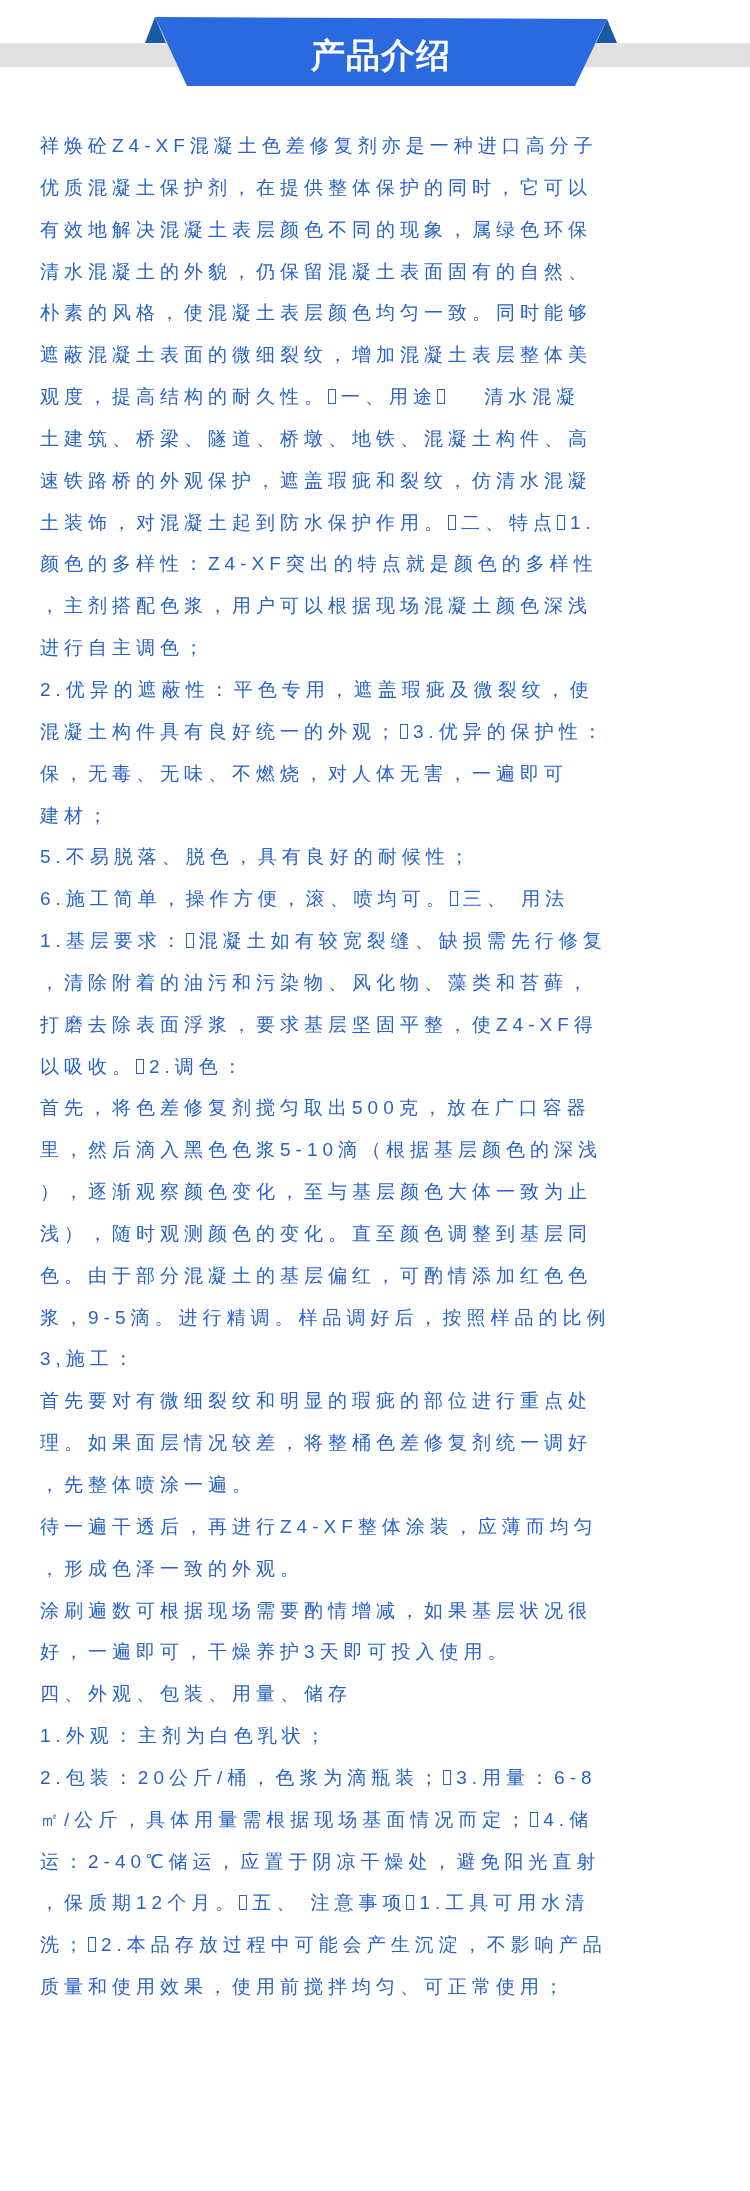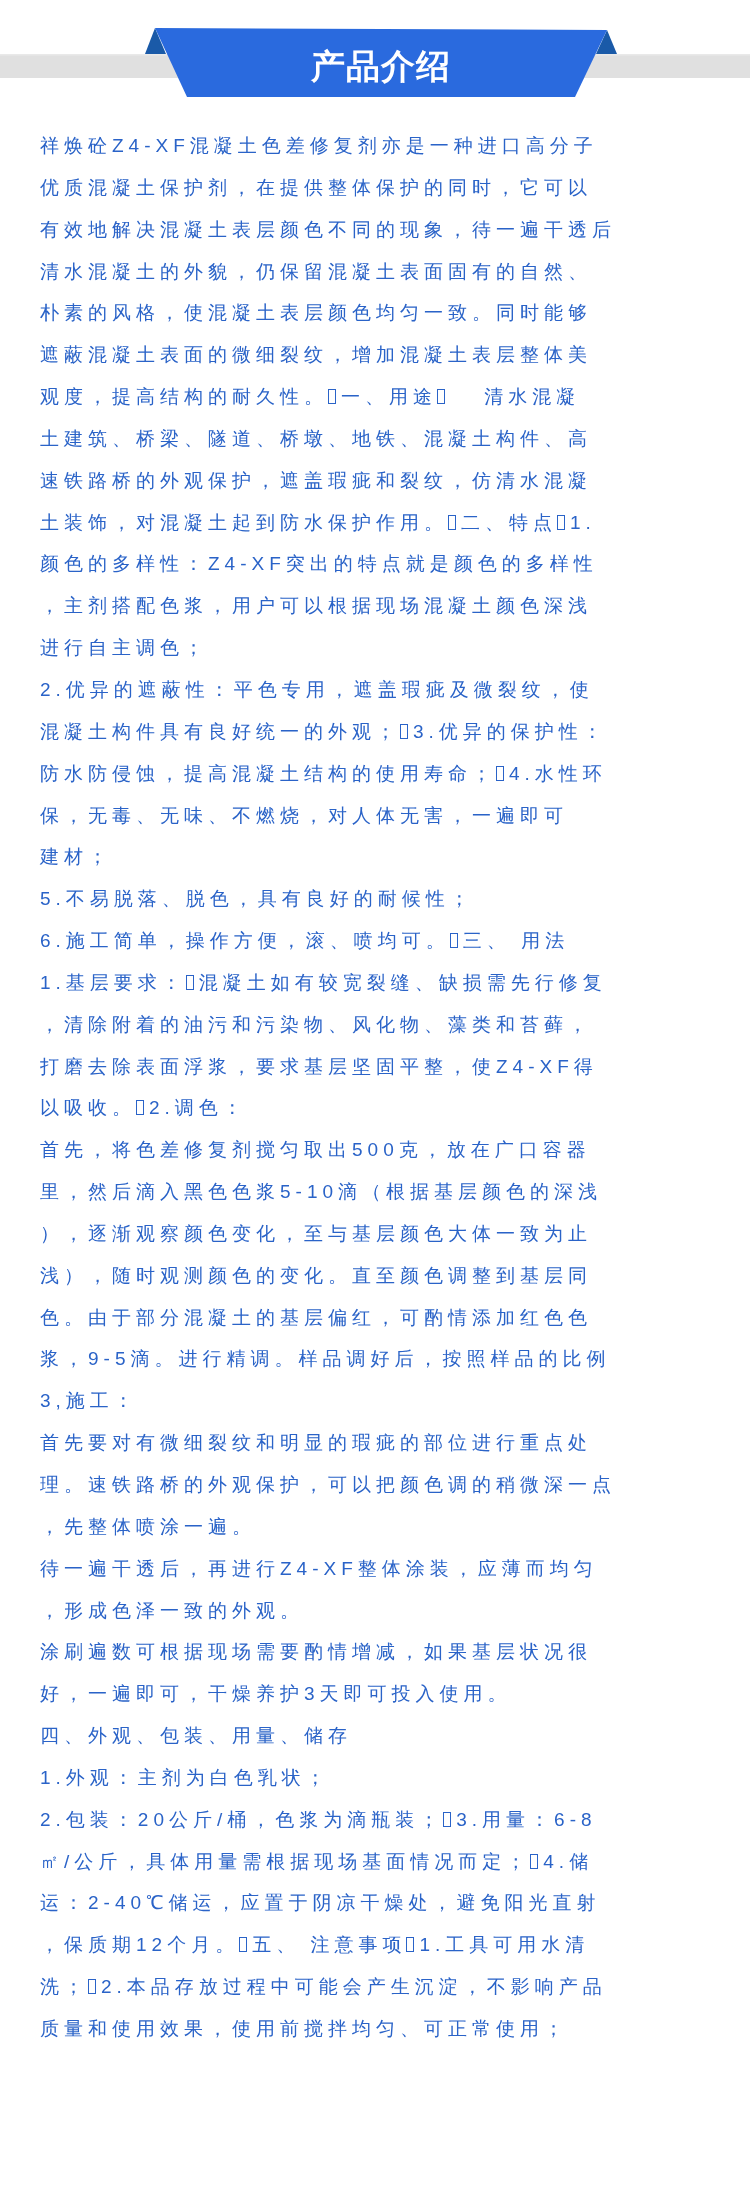--- a/index.html
+++ b/index.html
@@ -10,21 +10,21 @@
   body {
     width: 750px;
     height: 2191px;
     position: relative;
     overflow: hidden;
     font-family: "DejaVu Sans", "Liberation Sans", sans-serif;
   }
   .banner {
     position: absolute;
     left: 0;
-    top: 11px;
+    top: 0;
     width: 600px;
     height: 100px;
   }
   .banner svg {
     position: absolute;
     left: 0;
     top: 0;
   }
   .banner-title {
     position: absolute;
@@ -75,51 +75,50 @@
     <polygon points="145,43 155,17 166,43" fill="#1a5aa8"></polygon>
     <polygon points="596,43 607,19 617,43" fill="#1a5aa8"></polygon>
     <polygon points="155,17 607,19 575,86 187,86" fill="#2a6ade"></polygon>
   </svg>
   <div class="banner-title">产品介绍</div>
 </div>
 
 <div class="content">
   <div class="line">祥焕砼Z4-XF混凝土色差修复剂亦是一种进口高分子</div>
   <div class="line">优质混凝土保护剂，在提供整体保护的同时，它可以</div>
-  <div class="line">有效地解决混凝土表层颜色不同的现象，待一遍干透后</div>
+  <div class="line">有效地解决混凝土表层颜色不同的现象，属绿色环保</div>
   <div class="line">清水混凝土的外貌，仍保留混凝土表面固有的自然、</div>
   <div class="line">朴素的风格，使混凝土表层颜色均匀一致。同时能够</div>
   <div class="line">遮蔽混凝土表面的微细裂纹，增加混凝土表层整体美</div>
   <div class="line">观度，提高结构的耐久性。<span class="tofu"></span>一、用途<span class="tofu"></span>　 清水混凝</div>
   <div class="line">土建筑、桥梁、隧道、桥墩、地铁、混凝土构件、高</div>
   <div class="line">速铁路桥的外观保护，遮盖瑕疵和裂纹，仿清水混凝</div>
   <div class="line">土装饰，对混凝土起到防水保护作用。<span class="tofu"></span>二、特点<span class="tofu"></span>1.</div>
   <div class="line">颜色的多样性：Z4-XF突出的特点就是颜色的多样性</div>
   <div class="line">，主剂搭配色浆，用户可以根据现场混凝土颜色深浅</div>
   <div class="line">进行自主调色；</div>
   <div class="line">2.优异的遮蔽性：平色专用，遮盖瑕疵及微裂纹，使</div>
   <div class="line">混凝土构件具有良好统一的外观；<span class="tofu"></span>3.优异的保护性：</div>
-  <div class="line">防水防侵蚀，提高混凝土结构的使用寿命；<span class="tofu"></span>4.水性环</div>
   <div class="line">保，无毒、无味、不燃烧，对人体无害，一遍即可</div>
   <div class="line">建材；</div>
   <div class="line">5.不易脱落、脱色，具有良好的耐候性；</div>
   <div class="line">6.施工简单，操作方便，滚、喷均可。<span class="tofu"></span>三、 用法</div>
   <div class="line">1.基层要求：<span class="tofu"></span>混凝土如有较宽裂缝、缺损需先行修复</div>
   <div class="line">，清除附着的油污和污染物、风化物、藻类和苔藓，</div>
   <div class="line">打磨去除表面浮浆，要求基层坚固平整，使Z4-XF得</div>
   <div class="line">以吸收。<span class="tofu"></span>2.调色：</div>
   <div class="line">首先，将色差修复剂搅匀取出500克，放在广口容器</div>
   <div class="line">里，然后滴入黑色色浆5-10滴（根据基层颜色的深浅</div>
   <div class="line">），逐渐观察颜色变化，至与基层颜色大体一致为止</div>
   <div class="line">浅），随时观测颜色的变化。直至颜色调整到基层同</div>
   <div class="line">色。由于部分混凝土的基层偏红，可酌情添加红色色</div>
   <div class="line">浆，9-5滴。进行精调。样品调好后，按照样品的比例</div>
   <div class="line">3,施工：</div>
   <div class="line">首先要对有微细裂纹和明显的瑕疵的部位进行重点处</div>
-  <div class="line">理。速铁路桥的外观保护，可以把颜色调的稍微深一点</div>
+  <div class="line">理。如果面层情况较差，将整桶色差修复剂统一调好</div>
   <div class="line">，先整体喷涂一遍。</div>
   <div class="line">待一遍干透后，再进行Z4-XF整体涂装，应薄而均匀</div>
   <div class="line">，形成色泽一致的外观。</div>
   <div class="line">涂刷遍数可根据现场需要酌情增减，如果基层状况很</div>
   <div class="line">好，一遍即可，干燥养护3天即可投入使用。</div>
   <div class="line">四、外观、包装、用量、储存</div>
   <div class="line">1.外观：主剂为白色乳状；</div>
   <div class="line">2.包装：20公斤/桶，色浆为滴瓶装；<span class="tofu"></span>3.用量：6-8</div>
   <div class="line">㎡/公斤，具体用量需根据现场基面情况而定；<span class="tofu"></span>4.储</div>
   <div class="line">运：2-40℃储运，应置于阴凉干燥处，避免阳光直射</div>

